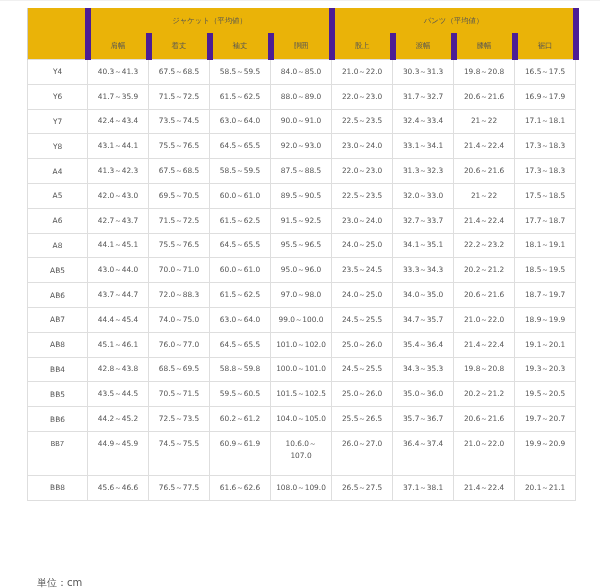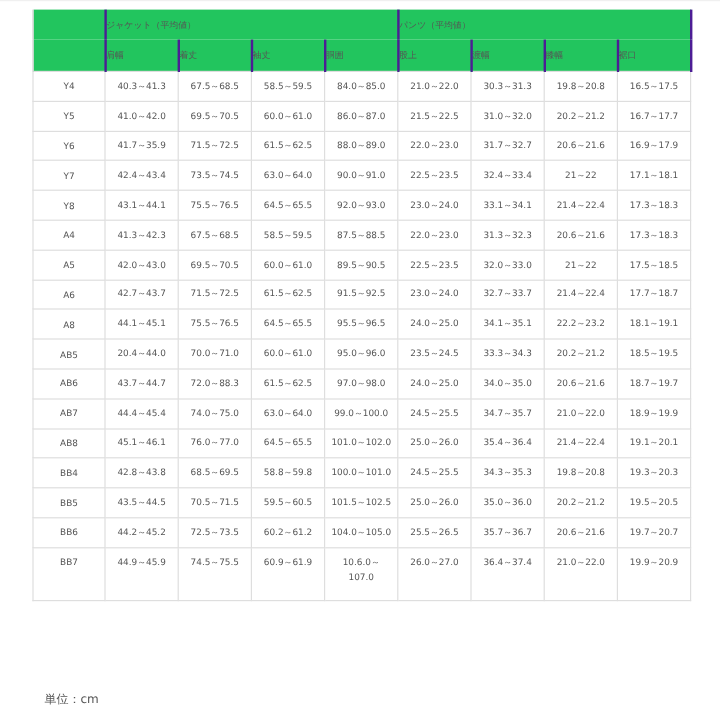--- a/index.html
+++ b/index.html
@@ -3,28 +3,28 @@
 <meta charset="utf-8">
 <style>
   html, body { margin: 0; padding: 0; background: #ffffff; }
   body { width: 600px; height: 588px; position: relative; overflow: hidden;
          font-family: "DejaVu Sans", sans-serif; color: #555555; }
   .topline { position: absolute; left: 0; top: 0; width: 600px; height: 1px; background: #f0f0f0; }
   table.size-table { position: absolute; left: 27px; top: 8px; border-collapse: collapse;
                      table-layout: fixed; width: 548px; font-size: 7.4px; }
   table.size-table col.c0 { width: 60px; }
   table.size-table col.cx { width: 61px; }
-  table.size-table th { background: #22c55e; color: #555; font-weight: normal; text-align: left;
-                        border-left: 1px solid #cfcfcf; border-right: 2px solid #4c1d95; padding: 0; }
+  table.size-table th { background: #eab308; color: #555; font-weight: normal; text-align: center;
+                        border-left: 1px solid #cfcfcf; border-right: 6px solid #4c1d95; padding: 0; }
   table.size-table th.group { height: 25px; border-bottom: none; }
   table.size-table th.sub { height: 26px; }
   table.size-table th.divider { border-left: 1px solid #b5b5b5; }
   table.size-table td { border: 1px solid #dedede; text-align: center; height: 23.8px; padding: 0; color: #555; }
   table.size-table tr.tall td { height: 37px; vertical-align: top; padding-top: 6px; line-height: 12px; }
-  table.size-table tr.tall td.size { vertical-align: top; }
+  table.size-table tr.tall td.size { vertical-align: top; font-family: Liberation Mono, monospace; }
   .unit { position: absolute; left: 37px; top: 576px; font-size: 10px; color: #555; }
 </style>
 </head>
 <body>
 
 <div class="topline"></div>
 
 <table class="size-table">
   <colgroup>
     <col class="c0">
@@ -61,31 +61,20 @@
         <td>40.3～41.3</td>
         <td>67.5～68.5</td>
         <td>58.5～59.5</td>
         <td>84.0～85.0</td>
         <td>21.0～22.0</td>
         <td>30.3～31.3</td>
         <td>19.8～20.8</td>
         <td>16.5～17.5</td>
       </tr>
       <tr>
-        <td class="size">Y5</td>
-        <td>41.0～42.0</td>
-        <td>69.5～70.5</td>
-        <td>60.0～61.0</td>
-        <td>86.0～87.0</td>
-        <td>21.5～22.5</td>
-        <td>31.0～32.0</td>
-        <td>20.2～21.2</td>
-        <td>16.7～17.7</td>
-      </tr>
-      <tr>
         <td class="size">Y6</td>
         <td>41.7～35.9</td>
         <td>71.5～72.5</td>
         <td>61.5～62.5</td>
         <td>88.0～89.0</td>
         <td>22.0～23.0</td>
         <td>31.7～32.7</td>
         <td>20.6～21.6</td>
         <td>16.9～17.9</td>
       </tr>
@@ -150,21 +139,21 @@
         <td>75.5～76.5</td>
         <td>64.5～65.5</td>
         <td>95.5～96.5</td>
         <td>24.0～25.0</td>
         <td>34.1～35.1</td>
         <td>22.2～23.2</td>
         <td>18.1～19.1</td>
       </tr>
       <tr>
         <td class="size">AB5</td>
-        <td>20.4～44.0</td>
+        <td>43.0～44.0</td>
         <td>70.0～71.0</td>
         <td>60.0～61.0</td>
         <td>95.0～96.0</td>
         <td>23.5～24.5</td>
         <td>33.3～34.3</td>
         <td>20.2～21.2</td>
         <td>18.5～19.5</td>
       </tr>
       <tr>
         <td class="size">AB6</td>
@@ -236,16 +225,27 @@
         <td class="size">BB7</td>
         <td>44.9～45.9</td>
         <td>74.5～75.5</td>
         <td>60.9～61.9</td>
         <td>10.6.0～<br>107.0</td>
         <td>26.0～27.0</td>
         <td>36.4～37.4</td>
         <td>21.0～22.0</td>
         <td>19.9～20.9</td>
       </tr>
+      <tr>
+        <td class="size">BB8</td>
+        <td>45.6～46.6</td>
+        <td>76.5～77.5</td>
+        <td>61.6～62.6</td>
+        <td>108.0～109.0</td>
+        <td>26.5～27.5</td>
+        <td>37.1～38.1</td>
+        <td>21.4～22.4</td>
+        <td>20.1～21.1</td>
+      </tr>
     </tbody>
 </table>
 
 <div class="unit">単位：cm</div>
 
 </body></html>

